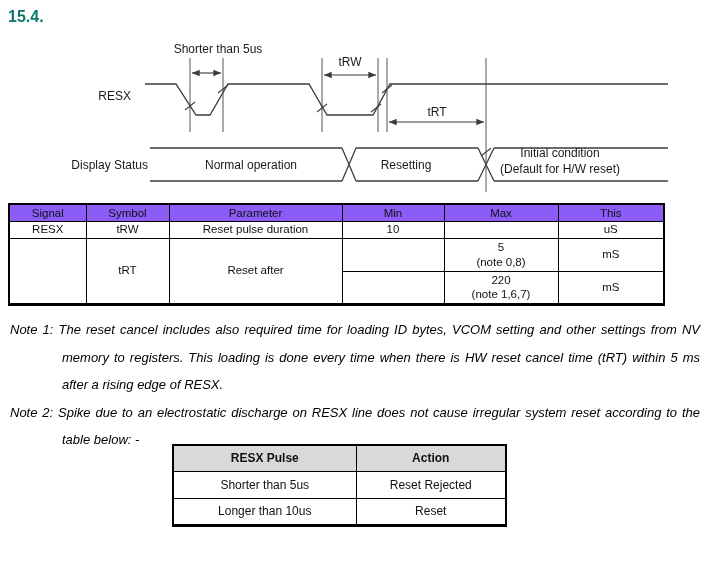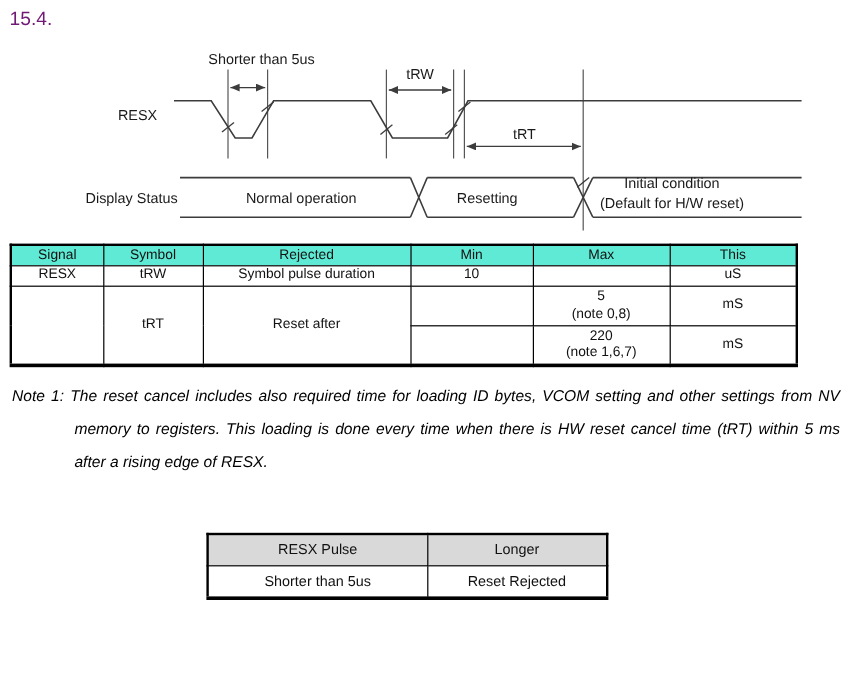--- a/index.html
+++ b/index.html
@@ -2,43 +2,43 @@
 <html><head>
 <meta charset="utf-8">
 <style>
   html,body{margin:0;padding:0;background:#ffffff;}
   #page{
     position:relative;width:701px;height:570px;background:#ffffff;overflow:hidden;
     font-family:"Liberation Sans",sans-serif;color:#111;
   }
   
   #title{position:absolute;left:8px;top:8px;display:flex;gap:40px;
-    font-size:16px;font-weight:normal;color:#701a75;}
+    font-size:16px;font-weight:bold;color:#0f766e;}
   
   #diagram-svg{position:absolute;left:0;top:0;}
   .sigline{stroke:#3c3c3c;stroke-width:1.3;fill:none;}
   .refline{stroke:#555;stroke-width:1;fill:none;}
   .dimline{stroke:#3c3c3c;stroke-width:1.1;fill:none;}
   .tick{stroke:#3c3c3c;stroke-width:1.1;}
   .dtext{font-family:"Liberation Sans",sans-serif;font-size:12px;fill:#1a1a1a;}
   
   table{border-collapse:collapse;table-layout:fixed;background:#fff;}
   #timing-table{position:absolute;left:8px;top:203px;width:655px;
     border:2px solid #000;border-bottom:3px solid #000;font-size:11.5px;}
   #timing-table td,#timing-table th{border:1px solid #000;text-align:center;
     vertical-align:middle;padding:0 2px;font-weight:normal;line-height:1.25;}
-  #timing-table thead tr{height:17px;background:#5eead4;}
+  #timing-table thead tr{height:17px;background:#8b5cf6;}
   #timing-table .r1{height:17px;}
   #timing-table .r2,#timing-table .r3{height:33px;}
   #pulse-table{position:absolute;left:172px;top:444px;width:333px;
     border:2px solid #000;border-bottom:3px solid #000;font-size:12px;}
   #pulse-table td,#pulse-table th{border:1px solid #000;text-align:center;
     vertical-align:middle;padding:0 2px;}
   #pulse-table thead tr{height:26px;background:#d9d9d9;}
-  #pulse-table thead th{font-weight:normal;}
+  #pulse-table thead th{font-weight:bold;}
   #pulse-table tbody tr{height:27px;}
   
   #notes{position:absolute;left:10px;top:316px;width:690px;
     font-style:italic;font-size:13px;line-height:27.5px;color:#000;}
   .note{margin:0;padding-left:52px;text-indent:-52px;text-align:justify;}
 </style>
 </head>
 <body>
 
 <div id="page">
@@ -105,31 +105,31 @@
         <col style="width:83px">
         <col style="width:173px">
       <col style="width:102px">
         <col style="width:114px">
         <col style="width:106px">
     </colgroup>
     <thead>
       <tr>
         <th>Signal</th>
         <th>Symbol</th>
-        <th>Rejected</th>
+        <th>Parameter</th>
         <th>Min</th>
         <th>Max</th>
         <th>This</th>
       </tr>
     </thead>
     <tbody>
       <tr class="r1">
         <td>RESX</td>
         <td>tRW</td>
-        <td>Symbol pulse duration</td>
+        <td>Reset pulse duration</td>
         <td>10</td>
         <td></td>
         <td>uS</td>
       </tr>
       <tr class="r2">
         <td rowspan="2"></td>
         <td rowspan="2">tRT</td>
         <td rowspan="2">Reset after</td>
         <td></td>
         <td>
@@ -144,34 +144,39 @@
           <div>220</div>
           <div>(note 1,6,7)</div>
         </td>
         <td>mS</td>
       </tr>
     </tbody>
   </table>
 
   <div id="notes">
     <p class="note"><span>Note 1:</span> <span>The reset cancel includes also required time for loading ID bytes, VCOM setting and other settings from NV memory to registers. This loading is done every time when there is HW reset cancel time (tRT) within 5 ms after a rising edge of RESX.</span></p>
+    <p class="note"><span>Note 2:</span> <span>Spike due to an electrostatic discharge on RESX line does not cause irregular system reset according to the table below: -</span></p>
   </div>
 
   <table id="pulse-table">
     <colgroup>
         <col style="width:183px">
         <col style="width:150px">
       </colgroup>
     <thead>
       <tr>
         <th>RESX Pulse</th>
-        <th>Longer</th>
+        <th>Action</th>
       </tr>
     </thead>
     <tbody>
       <tr>
         <td>Shorter than 5us</td>
         <td>Reset Rejected</td>
       </tr>
+      <tr>
+        <td>Longer than 10us</td>
+        <td>Reset</td>
+      </tr>
     </tbody>
   </table>
 
 </div>
 
 </body></html>

